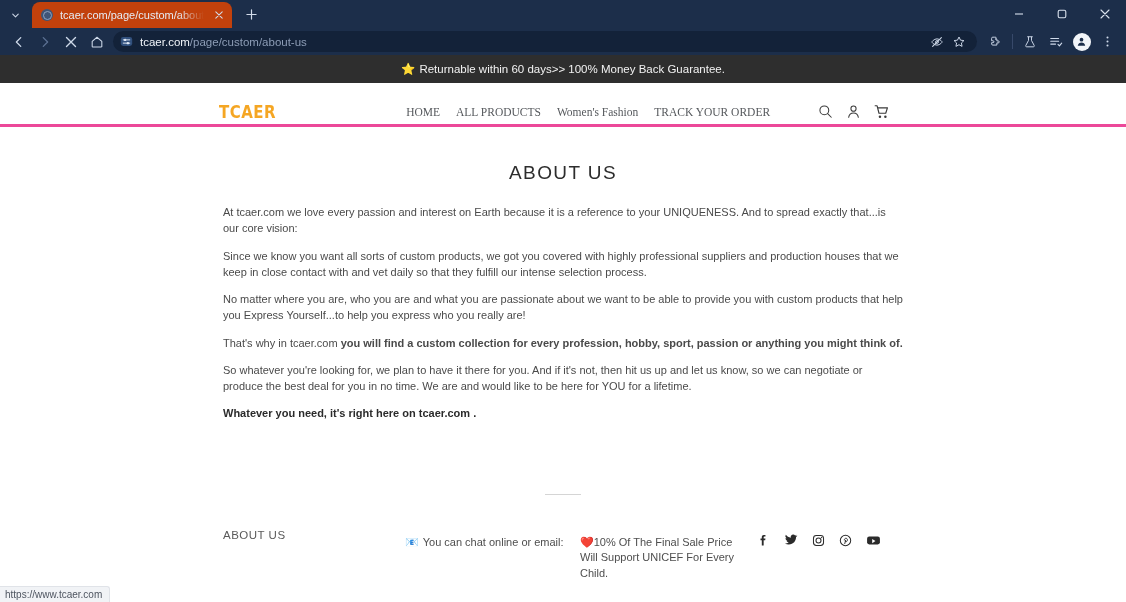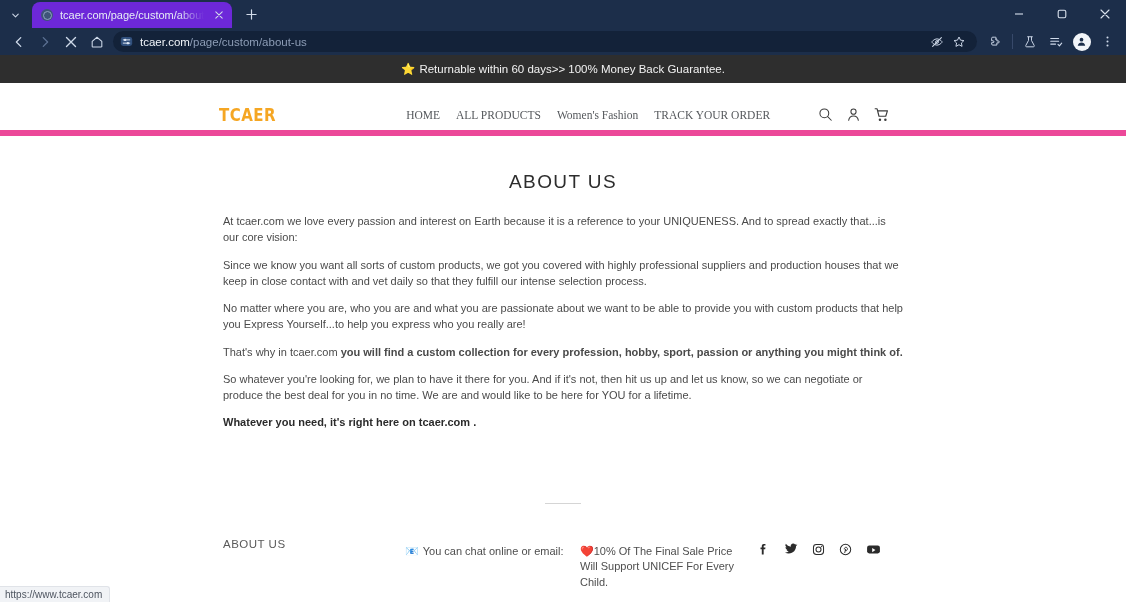--- a/index.html
+++ b/index.html
@@ -25,21 +25,21 @@
     width: 26px; height: 26px;
     display:flex; align-items:center; justify-content:center;
     color:#c8d3e3;
   }
   .tabsearch svg { display:block; }
 
   .tab {
     height: 26px;
     min-width: 150px;
     max-width: 240px;
-    background: #6d28d9;
+    background: #c2410c;
     border-radius: 8px 8px 0 0;
     display: flex;
     align-items: center;
     padding: 0 6px 0 9px;
     gap: 7px;
     margin-left: 4px;
   }
   .tab-favicon {
     width: 12px; height: 12px; border-radius: 50%;
     background: #3e5578;
@@ -144,23 +144,23 @@
   .announce {
     height: 28px;
     background: #2e2e2e;
     color: #f2f2f2;
     font-size: 11.5px;
     display:flex; align-items:center; justify-content:center;
     gap:4px;
   }
 
   .site-header {
-    height: 53px;
+    height: 44px;
     background:#fff;
-    border-bottom: 6px solid #ec4899;
+    border-bottom: 3px solid #ec4899;
     display:flex; align-items:center;
     padding: 16px 28px 0 0;
   }
   .logo {
     margin-left: 219px;
     font-size: 15px;
     font-weight: 700;
     color: #f5a623;
     letter-spacing: 0.5px;
     font-family: "DejaVu Sans", sans-serif;

